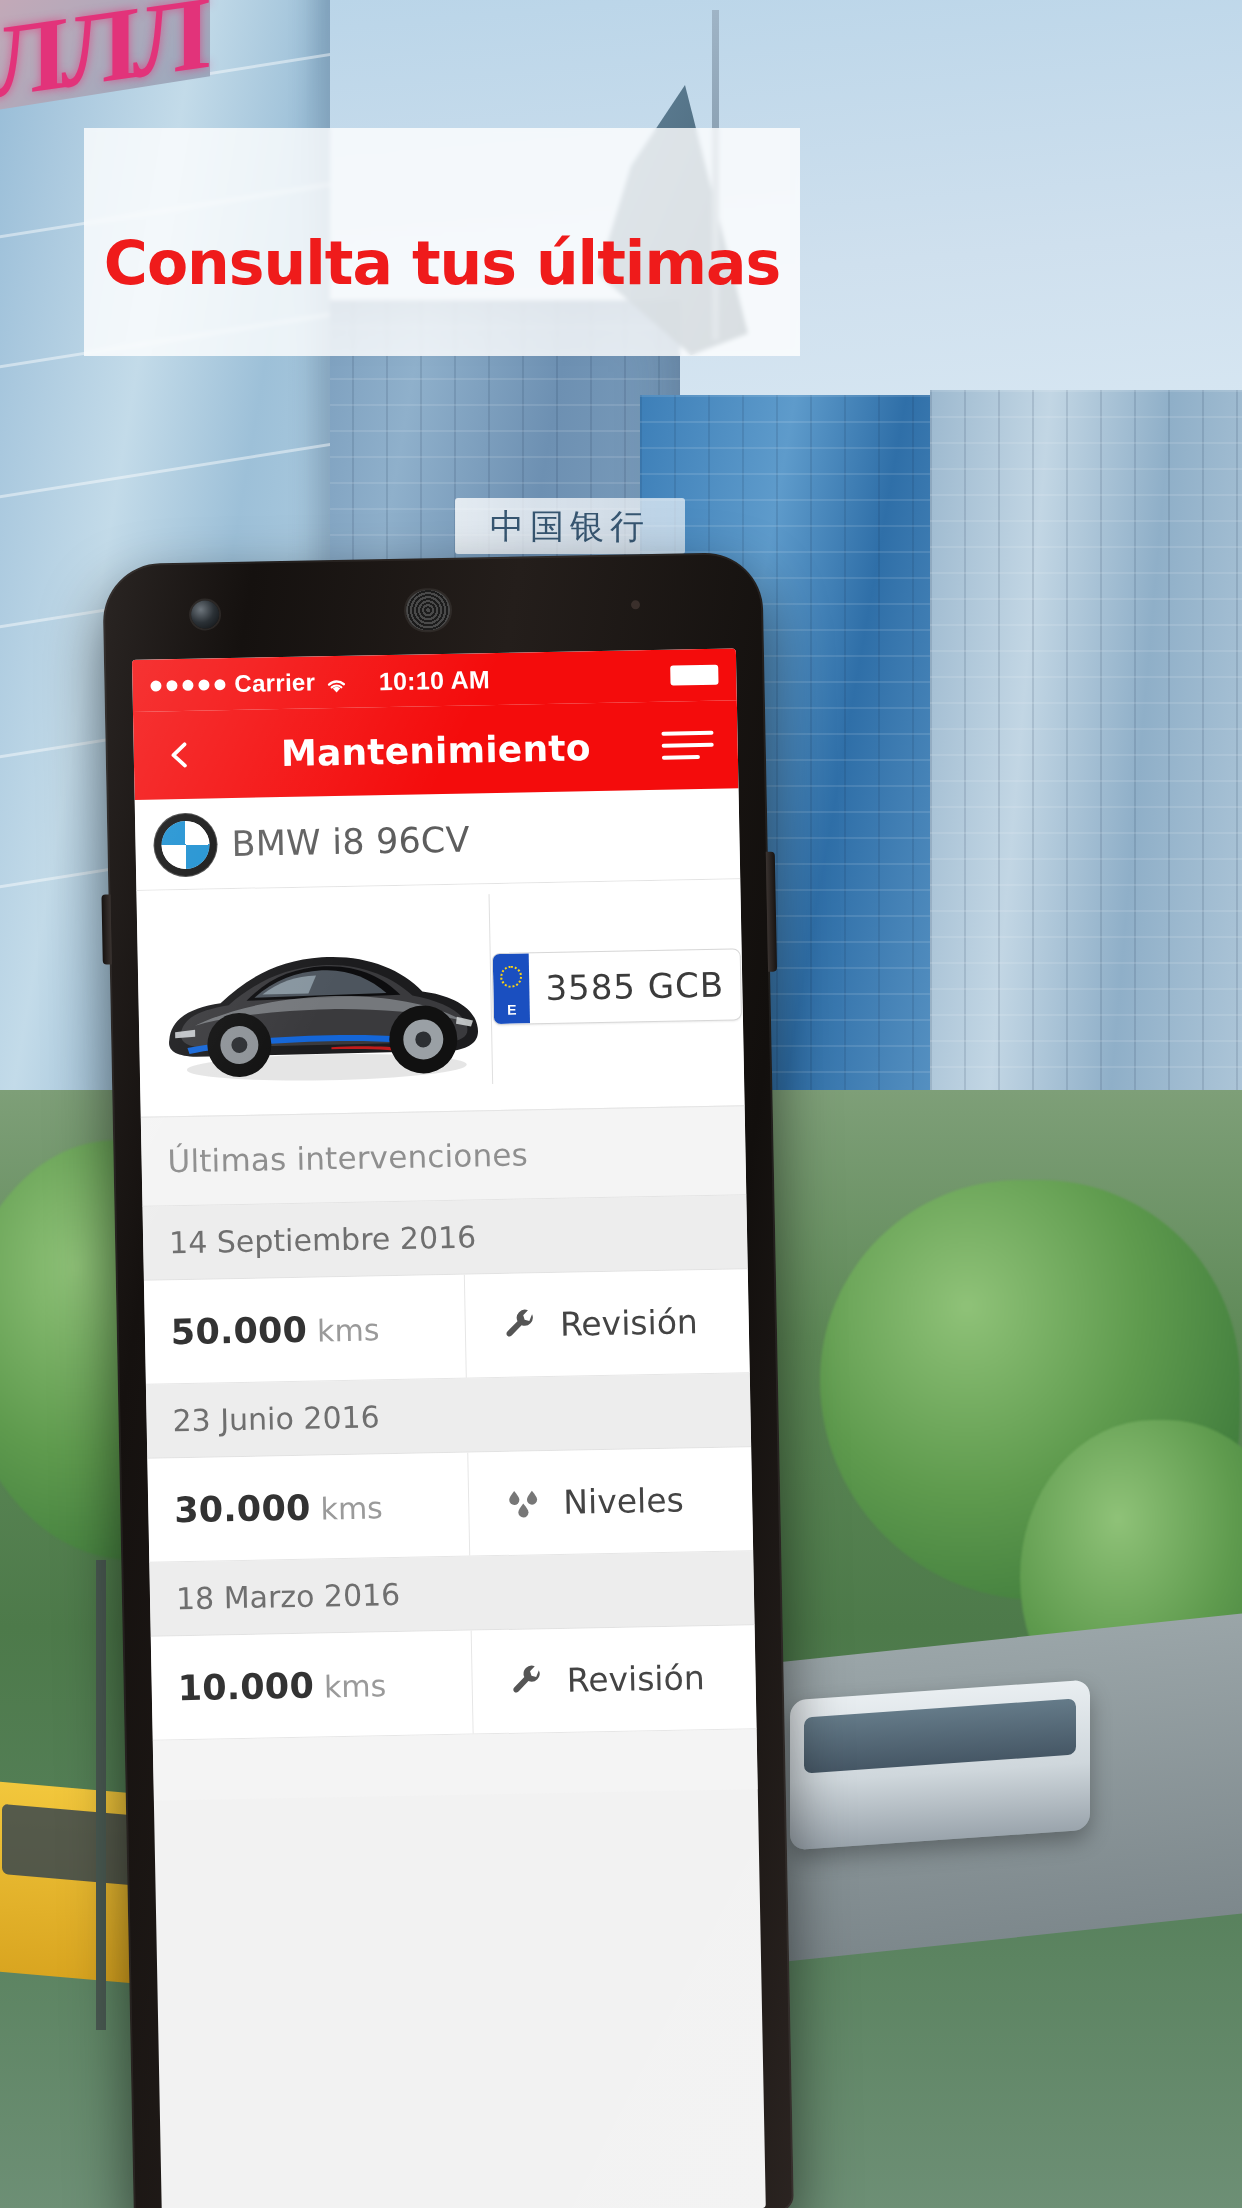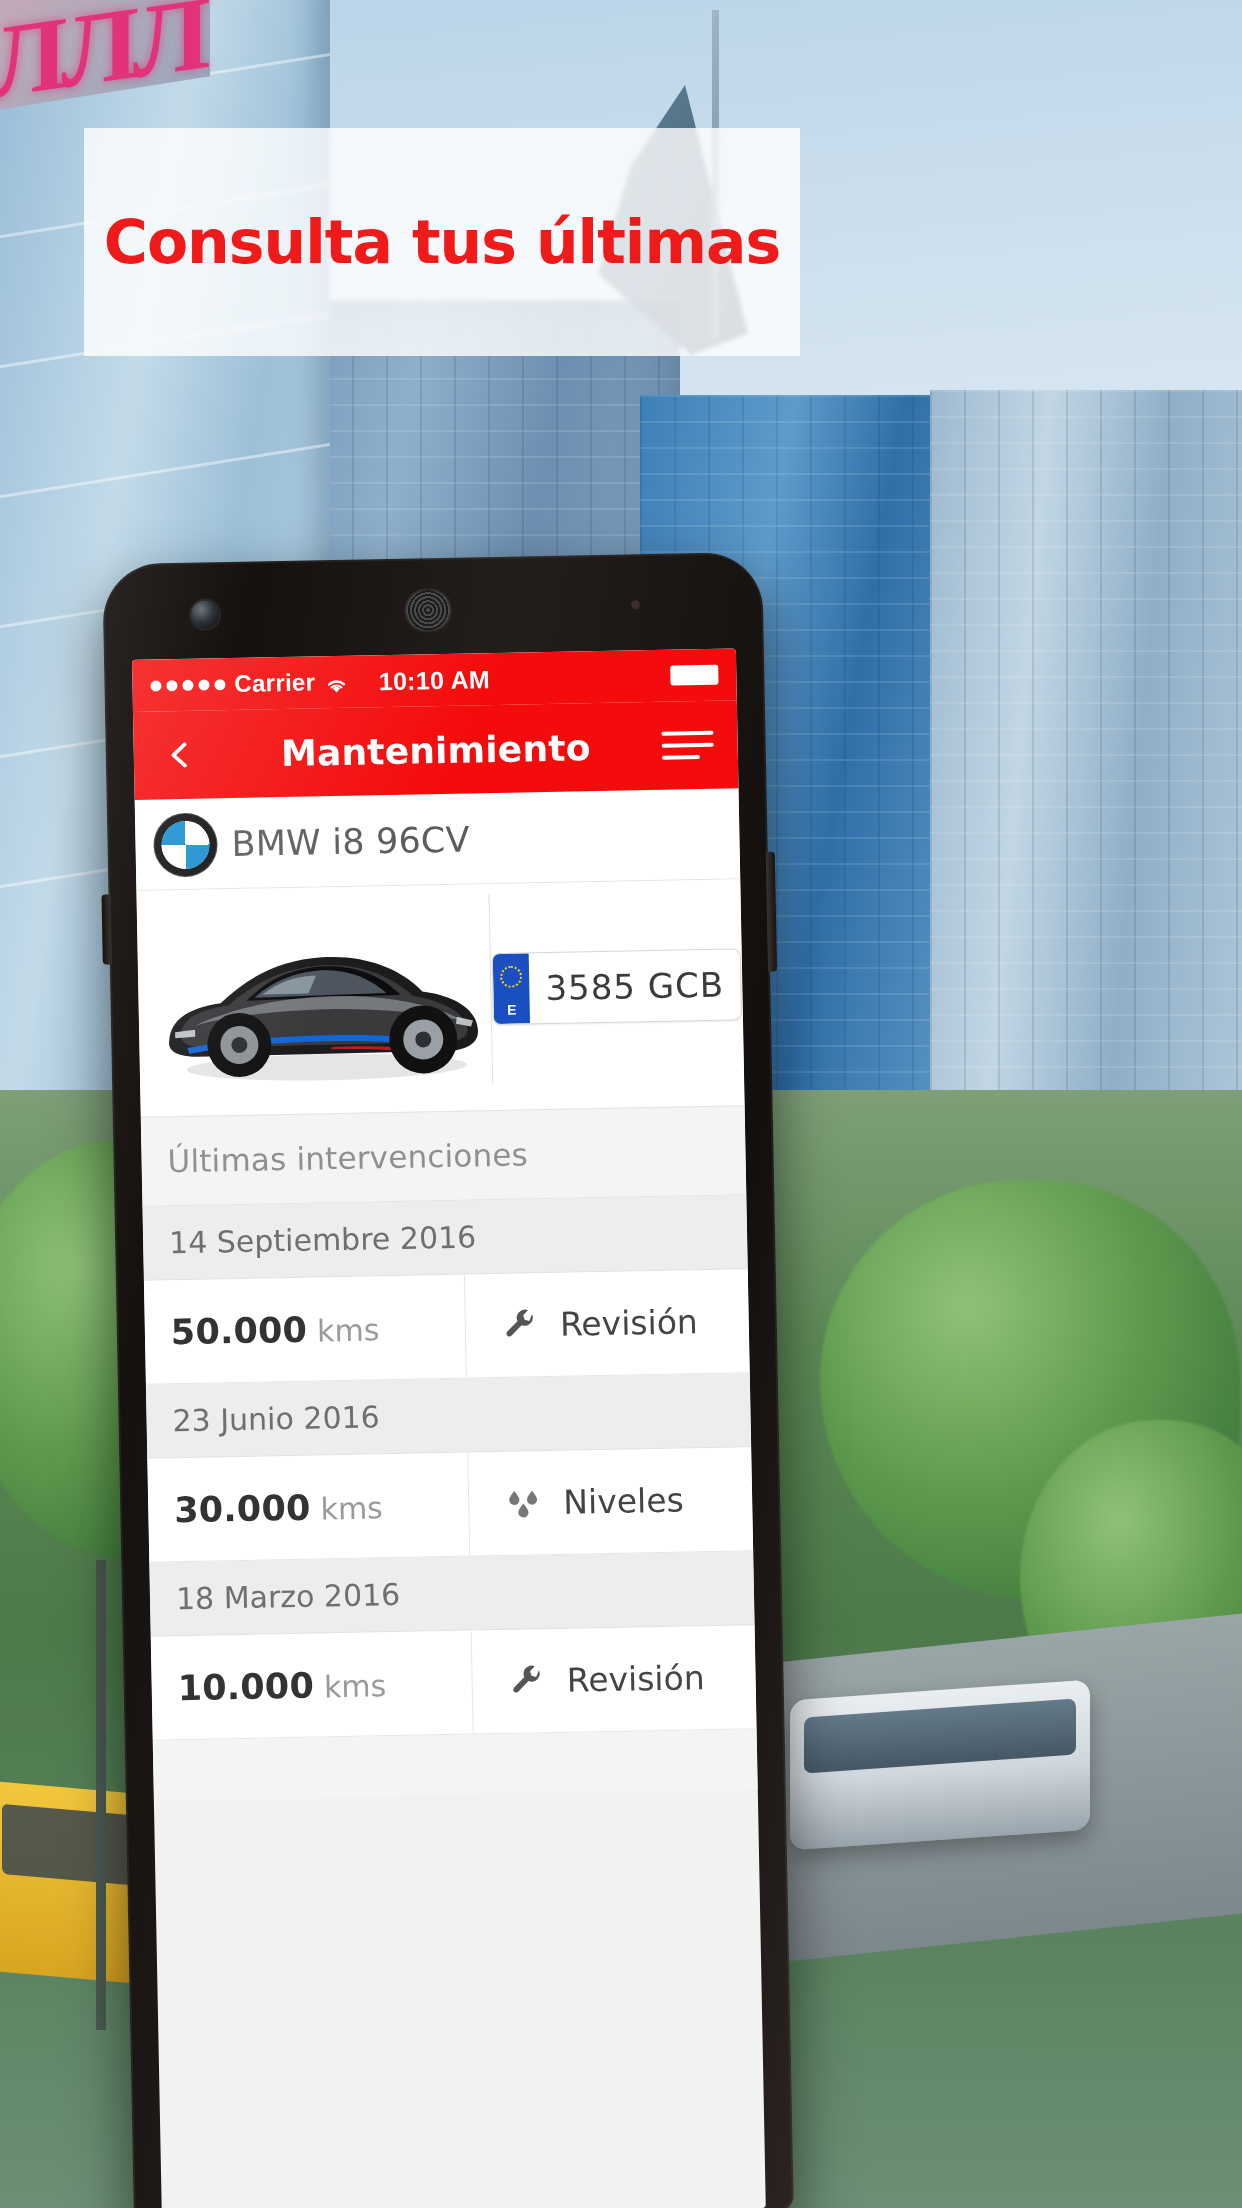--- a/index.html
+++ b/index.html
@@ -120,20 +120,21 @@
   
   .headline-card {
     position:absolute; left:84px; top:128px; width:716px; height:228px;
     background:rgba(255,255,255,.80);
     backdrop-filter:blur(2px);
   }
   .headline-inner {
     width:100%; height:100%;
     display:flex; flex-direction:column; align-items:center; justify-content:center;
     gap:6px;
+    margin-top:21px;
   }
   .hl-line1 {
     color:#ef1b1b; font-size:60px; font-weight:bold;
     letter-spacing:-1px; line-height:1.05;
     font-family:"DejaVu Sans", sans-serif;
     white-space:nowrap;
   }
   .hl-line2 {
     color:#3a3a3a; font-size:56px; font-weight:normal;
     letter-spacing:0px; line-height:1.12;
@@ -310,20 +311,21 @@
     <div class="tower-mid2">
       <div class="win-grid"></div>
     </div>
     <div class="tower-right">
       <div class="win-grid"></div>
     </div>
 
     <div class="spire"></div>
     <div class="antenna"></div>
 
+    <div class="roofsign">中国银行</div>
 
     <div class="tower-left">
       <div class="rib" style="top:120px"></div>
       <div class="rib" style="top:250px"></div>
       <div class="rib" style="top:380px"></div>
       <div class="rib" style="top:510px"></div>
       <div class="rib" style="top:640px"></div>
       <div class="rib" style="top:770px"></div>
       <div class="rib" style="top:900px"></div>
     </div>

